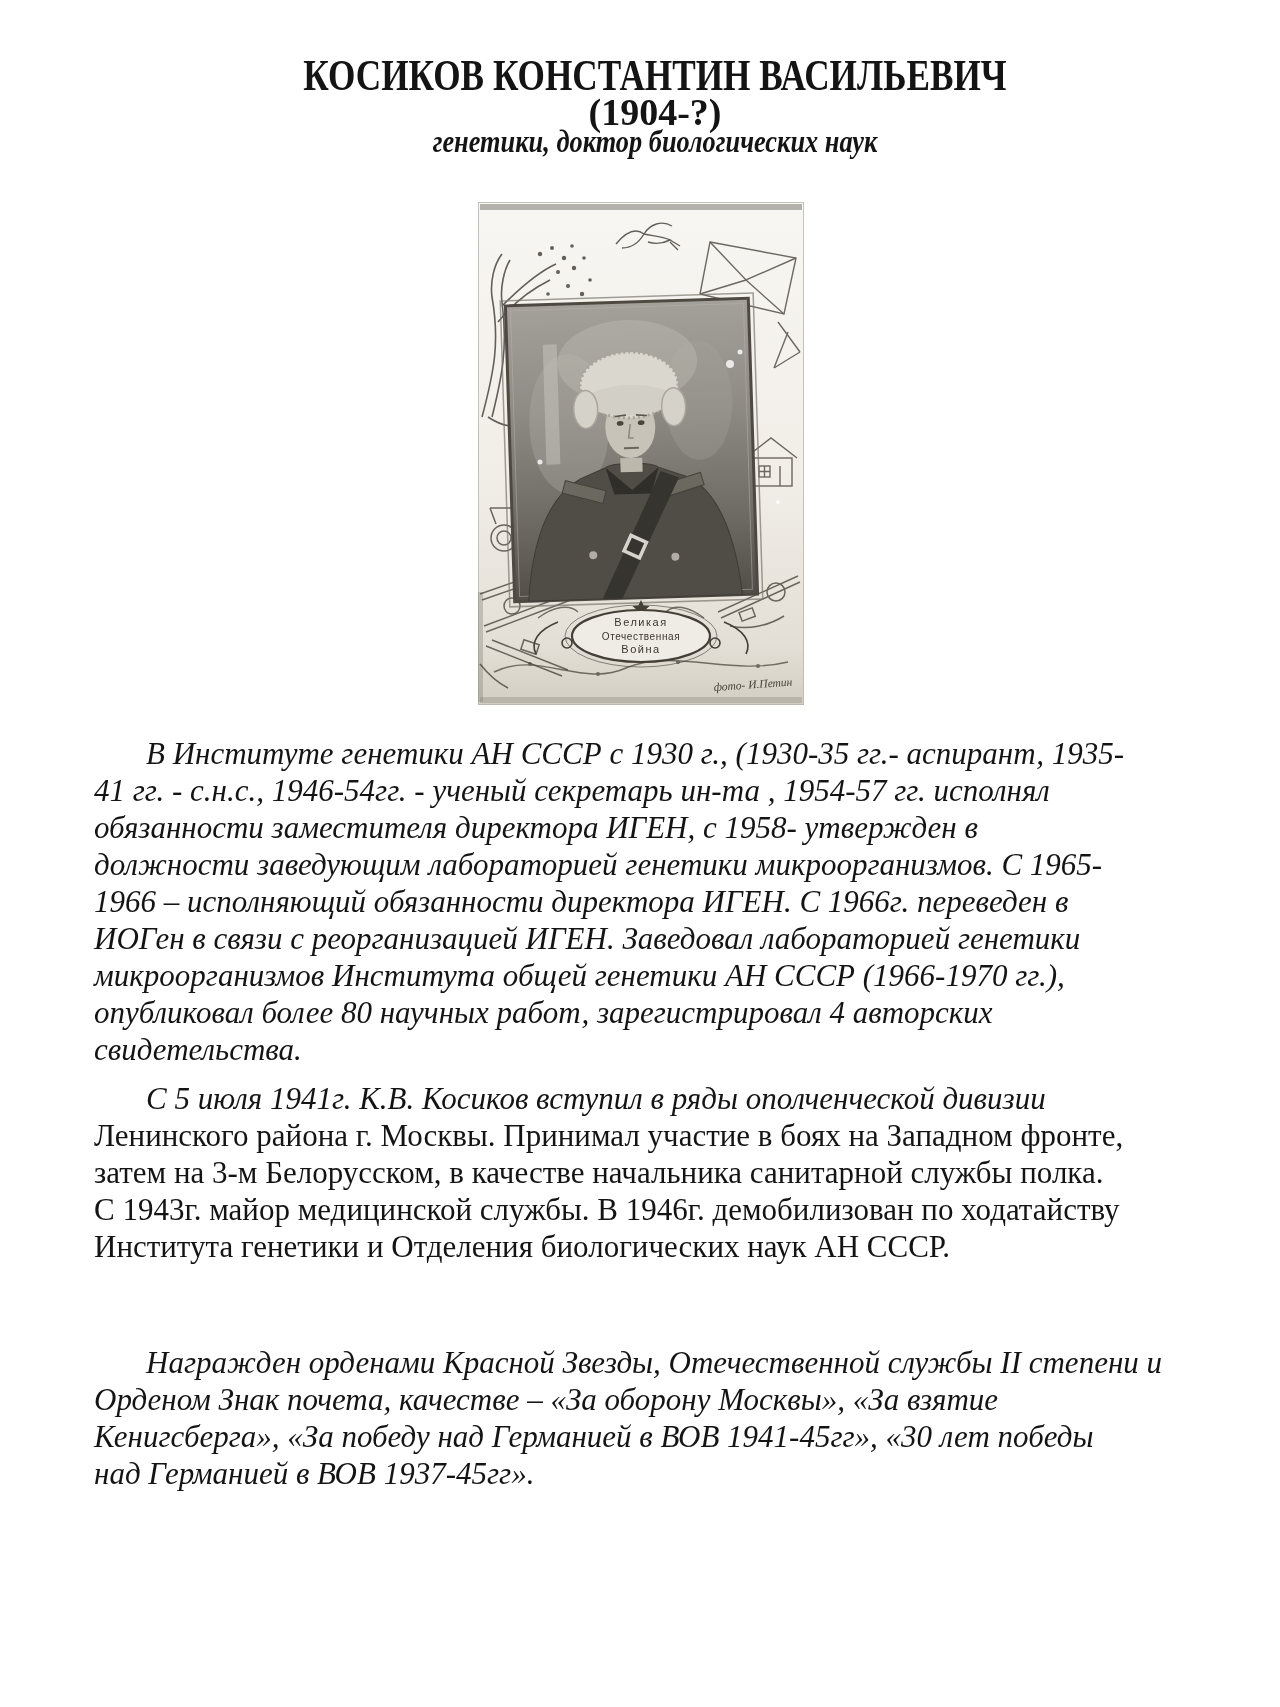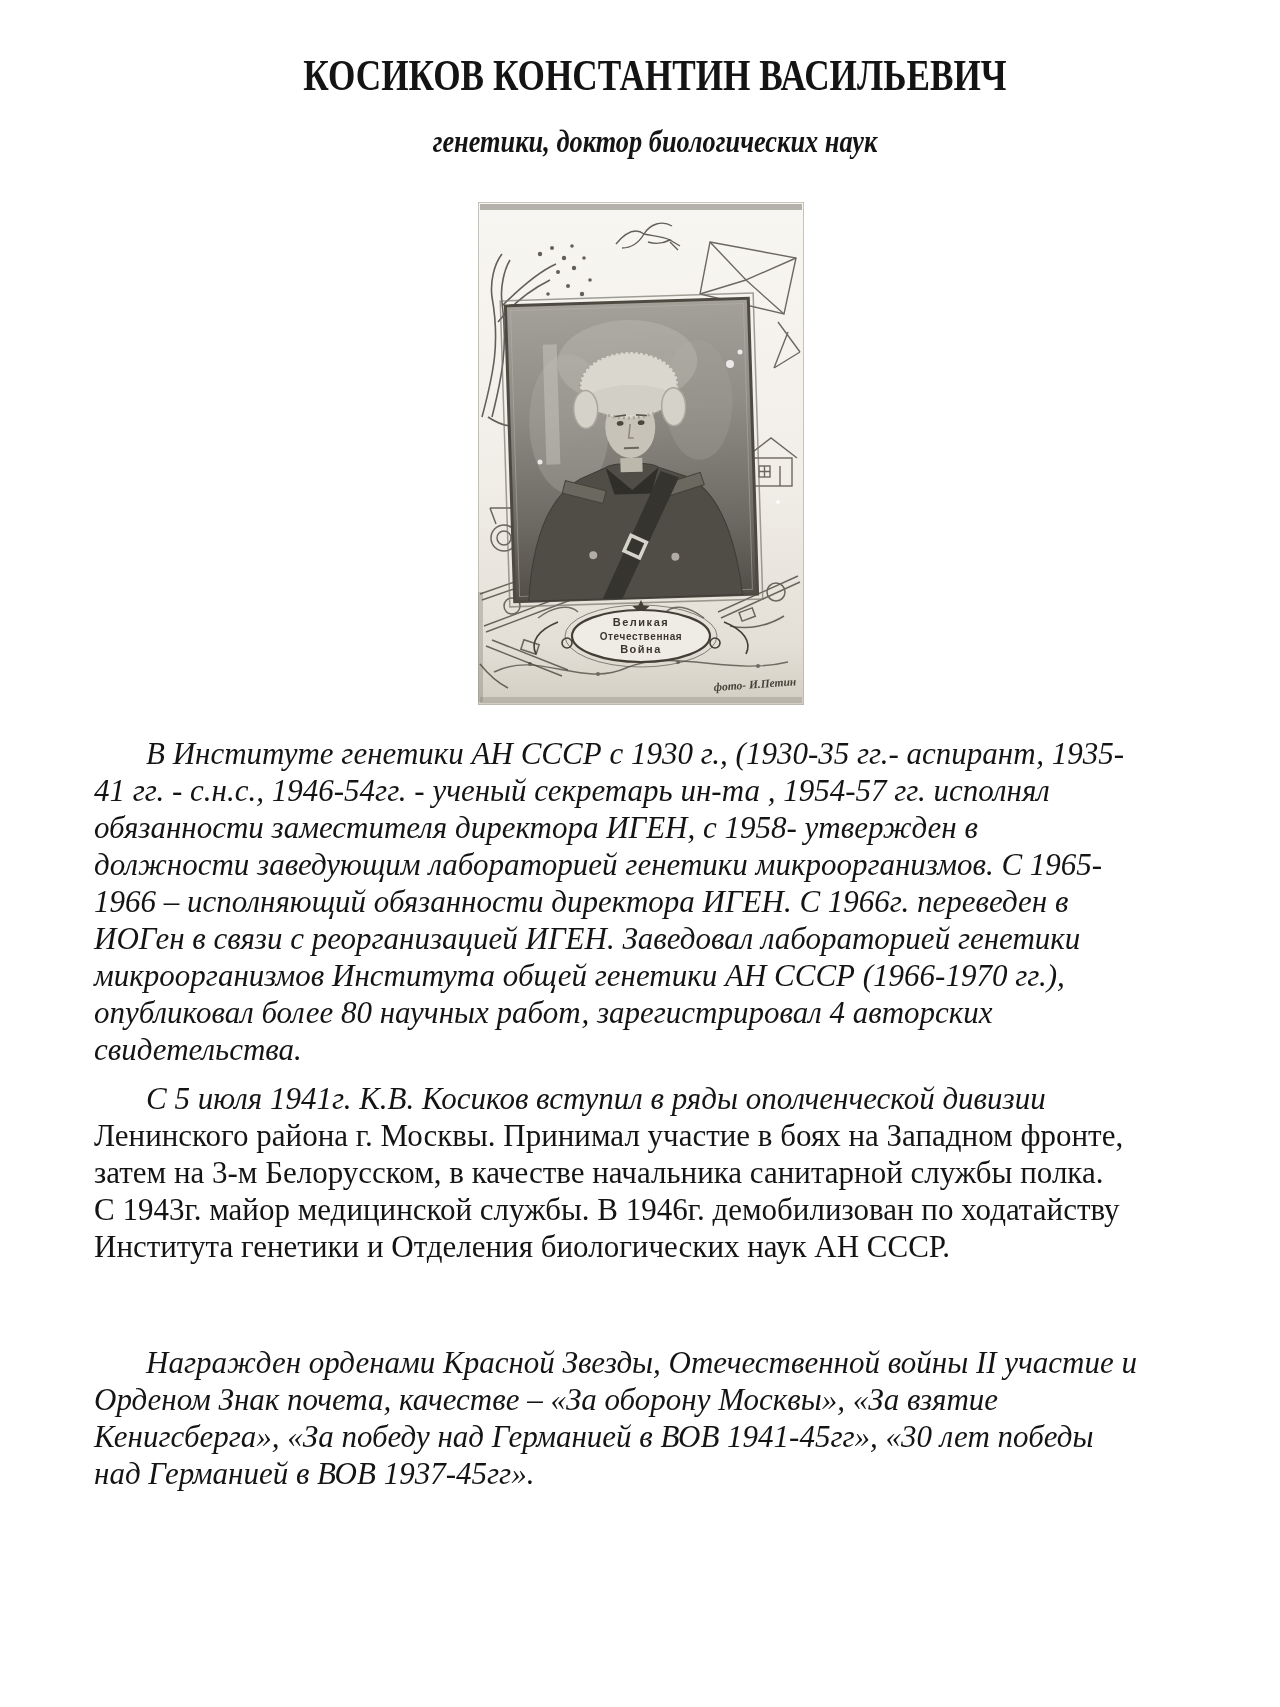--- a/index.html
+++ b/index.html
@@ -2,35 +2,36 @@
 <html><head>
 <meta charset="utf-8">
 <style>
   html,body{margin:0;padding:0;}
   .page{position:relative;width:1190px;height:1707px;background:#ffffff;overflow:hidden;
         font-family:"Liberation Serif",serif;color:#141414;}
   .hline{position:absolute;left:85px;width:1140px;text-align:center;white-space:nowrap;line-height:1;}
   .title{top:54px;font-size:44px;font-weight:bold;transform:scaleX(.80);}
   .years{top:93px;font-size:38px;font-weight:bold;}
   .subtitle{top:126px;font-size:31px;font-weight:bold;font-style:italic;transform:scaleX(.85);}
-  .photo-wrap{position:absolute;left:478px;top:202px;width:326px;height:503px;font-weight:bold;}
+  .photo-wrap{position:absolute;left:478px;top:202px;width:326px;height:503px;}
   .para{position:absolute;left:94px;white-space:pre;font-size:31px;line-height:37px;}
   .para.italic{font-style:italic;}
   .p0{top:735px;}
   .p1{top:1080px;}
   .p2{top:1344px;}
   .line.indent{padding-left:52px;font-style:italic;}
   svg text{user-select:none;}
 </style>
 </head>
 <body>
 
 <div class="page">
 
   <div class="hline title">КОСИКОВ КОНСТАНТИН ВАСИЛЬЕВИЧ</div>
+  <div class="hline years">(1904-?)</div>
   <div class="hline subtitle">генетики, доктор биологических наук</div>
 
   <div class="photo-wrap">
     <svg width="326" height="503" viewBox="0 0 326 503">
       <defs>
         <linearGradient id="gCard" x1="0" y1="0" x2="0" y2="1">
           <stop offset="0" stop-color="#f8f6f2"></stop>
           <stop offset="0.55" stop-color="#f1eee8"></stop>
           <stop offset="0.88" stop-color="#e3dfd6"></stop>
           <stop offset="1" stop-color="#d3cec3"></stop>
@@ -187,16 +188,16 @@
           <circle cx="262" cy="150" r="2.5"></circle>
         <circle cx="62" cy="260" r="2.5"></circle>
           <circle cx="300" cy="300" r="2"></circle>
       </g>
     </svg>
   </div>
 
   <main>
       <div class="para p0 italic"><div class="line indent">В Институте генетики АН СССР с 1930 г., (1930-35 гг.- аспирант, 1935-</div><div class="line">41 гг. - с.н.с., 1946-54гг. - ученый секретарь ин-та , 1954-57 гг. исполнял</div><div class="line">обязанности заместителя директора ИГЕН, с 1958- утвержден в</div><div class="line">должности заведующим лабораторией генетики микроорганизмов. С 1965-</div><div class="line">1966 – исполняющий обязанности директора ИГЕН. С 1966г. переведен в</div><div class="line">ИОГен в связи с реорганизацией ИГЕН. Заведовал лабораторией генетики</div><div class="line">микроорганизмов Института общей генетики АН СССР (1966-1970 гг.),</div><div class="line">опубликовал более 80 научных работ, зарегистрировал 4 авторских</div><div class="line">свидетельства.</div></div>
       <div class="para p1 regular"><div class="line indent">С 5 июля 1941г. К.В. Косиков вступил в ряды ополченческой дивизии</div><div class="line">Ленинского района г. Москвы. Принимал участие в боях на Западном фронте,</div><div class="line">затем на 3-м Белорусском, в качестве начальника санитарной службы полка.</div><div class="line">С 1943г. майор медицинской службы. В 1946г. демобилизован по ходатайству</div><div class="line">Института генетики и Отделения биологических наук АН СССР.</div></div>
-      <div class="para p2 italic"><div class="line indent">Награжден орденами Красной Звезды, Отечественной войны II участие и</div><div class="line">Орденом Знак почета, качестве – «За оборону Москвы», «За взятие</div><div class="line">Кенигсберга», «За победу над Германией в ВОВ 1941-45гг», «30 лет победы</div><div class="line">над Германией в ВОВ 1937-45гг».</div></div>
+      <div class="para p2 italic"><div class="line indent">Награжден орденами Красной Звезды, Отечественной службы II степени и</div><div class="line">Орденом Знак почета, качестве – «За оборону Москвы», «За взятие</div><div class="line">Кенигсберга», «За победу над Германией в ВОВ 1941-45гг», «30 лет победы</div><div class="line">над Германией в ВОВ 1937-45гг».</div></div>
     </main>
 
 </div>
 
 </body></html>

